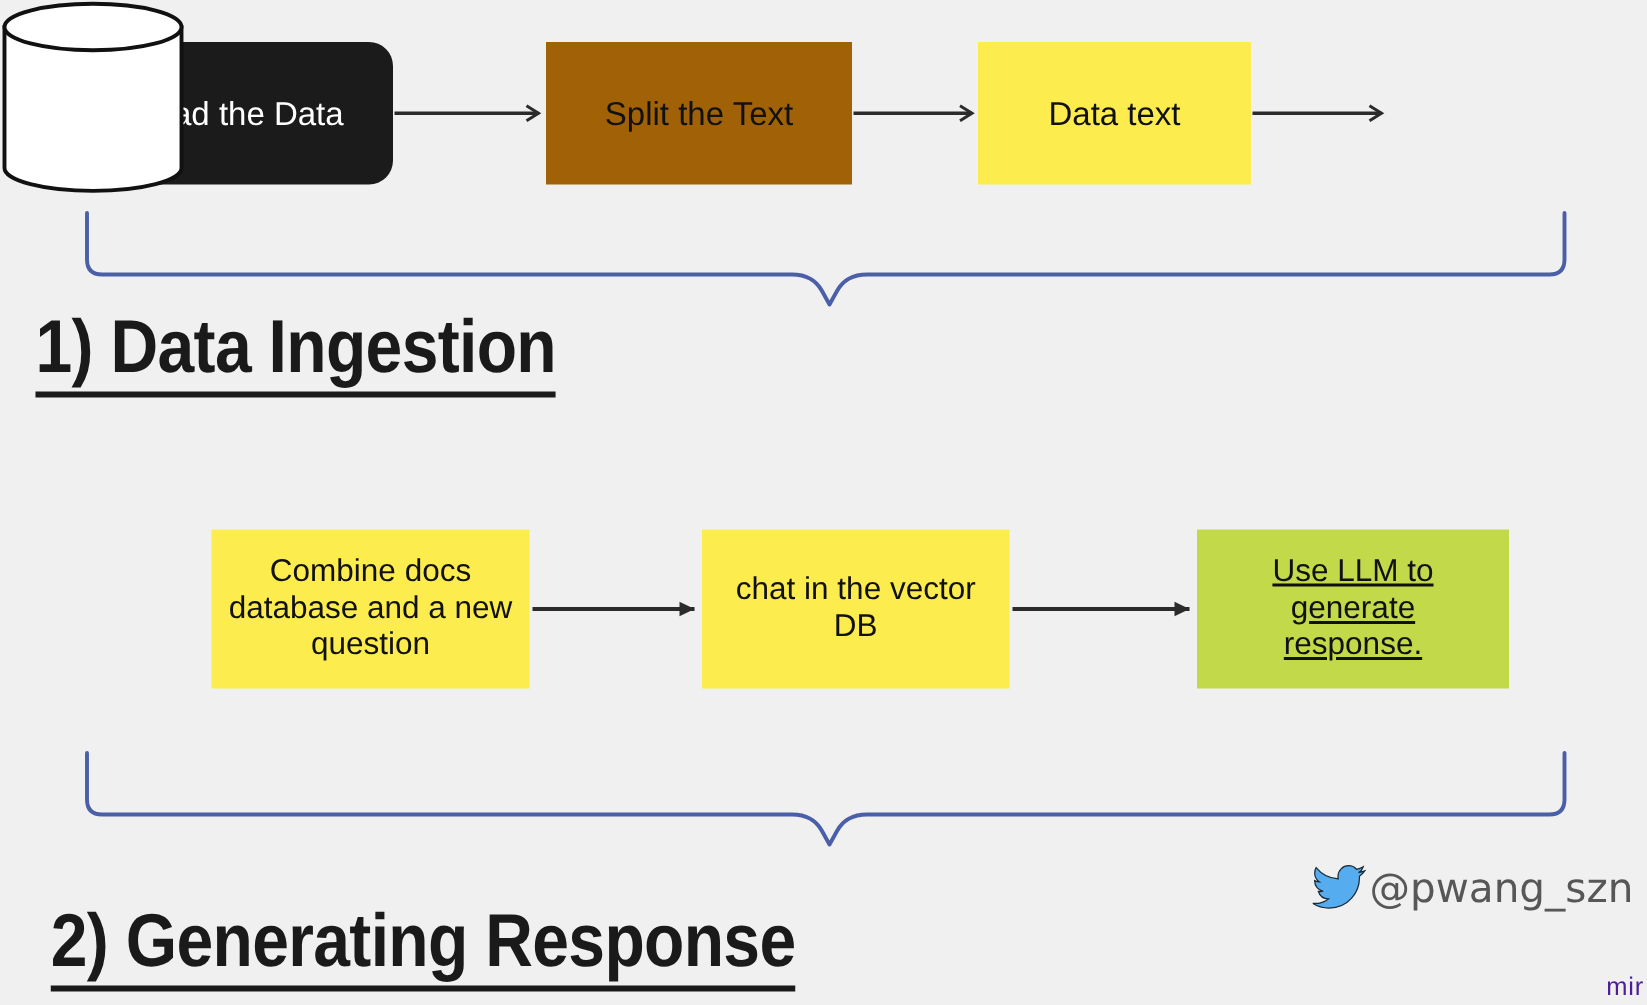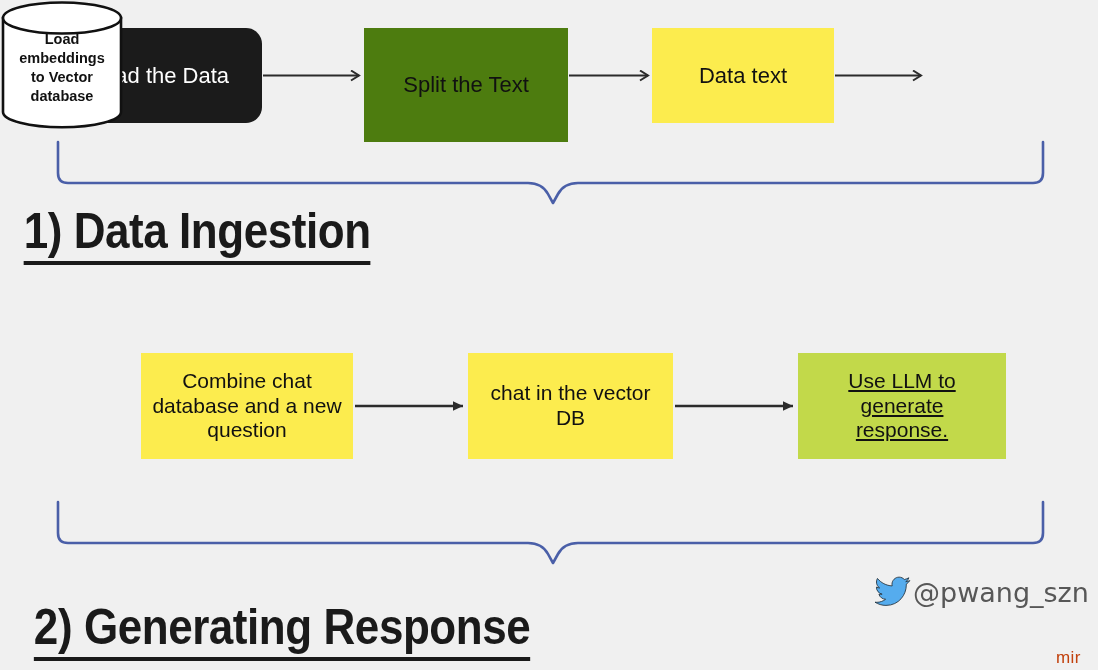--- a/index.html
+++ b/index.html
@@ -37,22 +37,22 @@
   #node-load-data {
     left: 58px; top: 28px;
     width: 204px; height: 95px;
     background: #1b1b1b;
     color: #ffffff;
     border-radius: 16px;
     font-size: 22px;
   }
   #node-split-text {
     left: 364px; top: 28px;
-    width: 204px; height: 114px;
-    background: #4d7c0f;
+    width: 204px; height: 95px;
+    background: #a16207;
     font-size: 22px;
   }
   #node-embed-text {
     left: 652px; top: 28px;
     width: 182px; height: 95px;
     background: #fcec4e;
     font-size: 22px;
   }
 
   
@@ -152,23 +152,23 @@
   #credit .handle {
     font-size: 27px;
     color: #575757;
     font-family: "DejaVu Sans", sans-serif;
   }
   #bird-icon { display: block; }
 
   
   #watermark {
     position: absolute;
-    right: 17px; bottom: 2px;
+    right: 2px; bottom: 2px;
     font-size: 17px;
-    color: #c2410c;
+    color: #4c1d95;
     font-family: "Liberation Sans", sans-serif;
     letter-spacing: 0.5px;
   }
 </style>
 </head>
 <body>
 
 <div class="canvas">
 
   <div class="node" id="node-load-data">
@@ -181,31 +181,25 @@
 
   <div class="node" id="node-embed-text">
     <span>Data text</span>
   </div>
 
   <div id="node-vector-db">
     <svg class="cyl-wrap" viewBox="0 0 124 130">
       <path d="M3,18 L3,112 A58,15 0 0 0 121,112 L121,18 Z" fill="#ffffff" stroke="#111111" stroke-width="2.6"></path>
       <ellipse cx="62" cy="18" rx="59" ry="15.5" fill="#ffffff" stroke="#111111" stroke-width="2.6"></ellipse>
     </svg>
-    <div class="cyl-label">
-      <div>Load</div>
-      <div>embeddings</div>
-      <div>to Vector</div>
-      <div>database</div>
-    </div>
   </div>
 
   <div class="node" id="node-combine">
     <div>
-      <div>Combine chat</div>
+      <div>Combine docs</div>
       <div>database and a new</div>
       <div>question</div>
     </div>
   </div>
 
   <div class="node" id="node-lookup">
     <div>
       <div>chat in the vector</div>
       <div>DB</div>
     </div>

